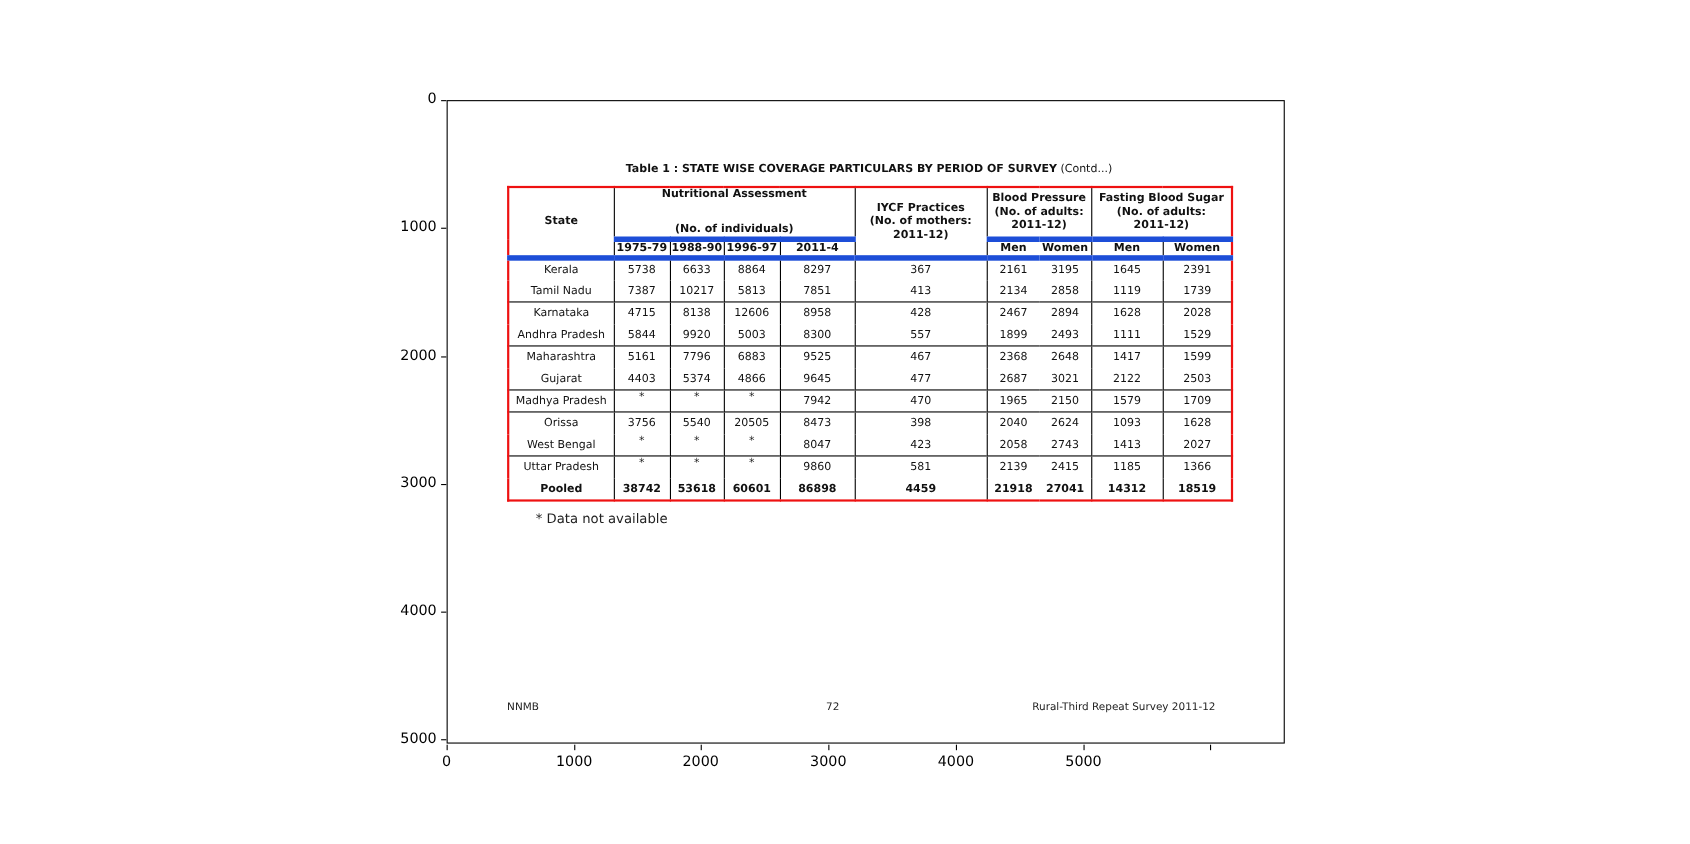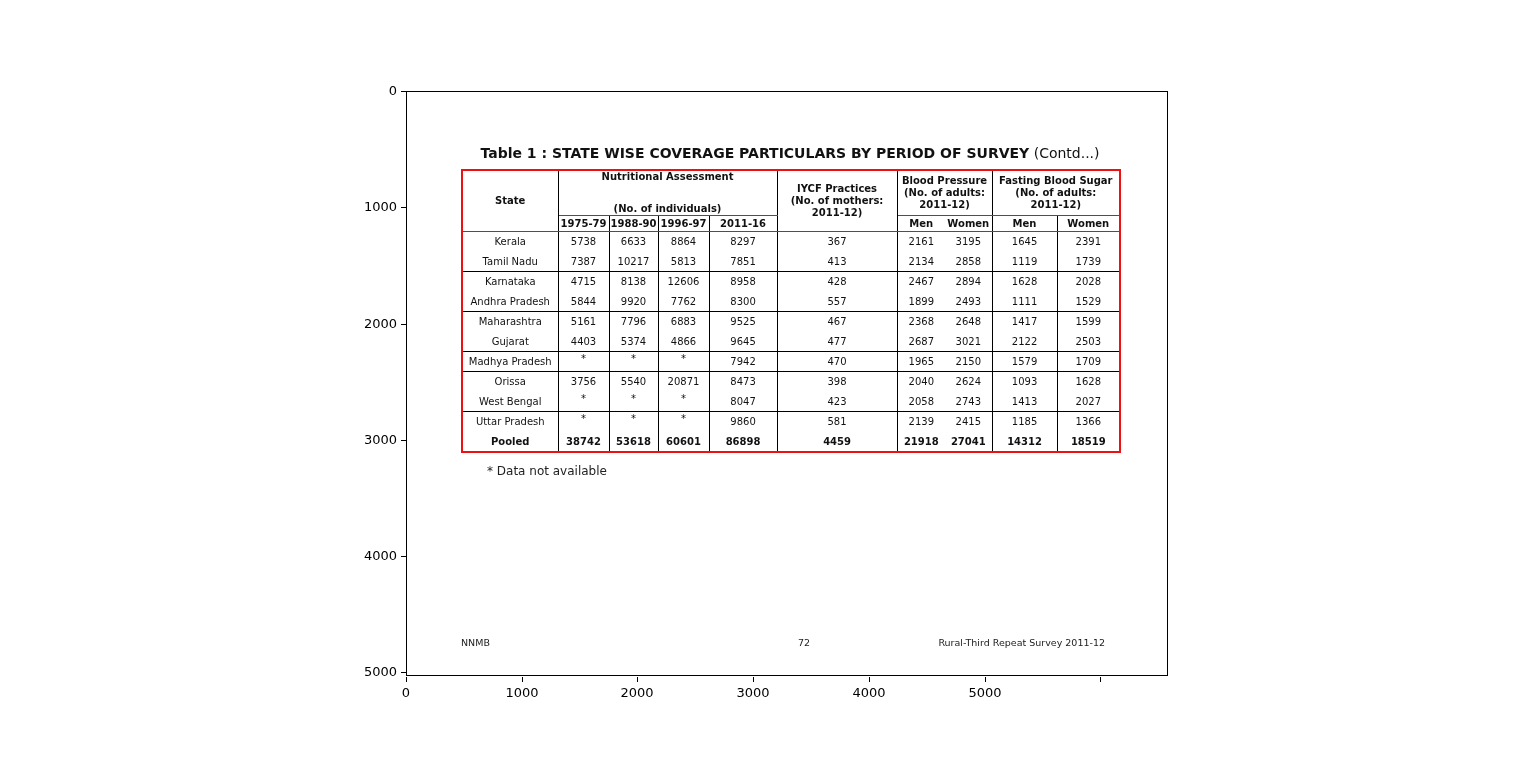--- a/index.html
+++ b/index.html
@@ -9,44 +9,44 @@
 
   .axes { position:absolute; left:406px; top:91px; width:762px; height:585px;
           border:1px solid #000; background:#fff; }
 
   .ytick-label { position:absolute; width:60px; text-align:right; font-size:13px; color:#000; line-height:14px; }
   .xtick-label { position:absolute; width:60px; text-align:center; font-size:13px; color:#000; line-height:14px; }
   .ytick-mark  { position:absolute; width:5px; height:1px; background:#000; }
   .xtick-mark  { position:absolute; width:1px; height:5px; background:#000; }
 
   .doc-title { position:absolute; left:54px; top:55px; width:658px; text-align:center;
-               font-size:14px; line-height:13px; color:var(--ink); letter-spacing:0px; }
+               font-size:10px; line-height:13px; color:var(--ink); letter-spacing:0px; }
   .doc-title .b { font-weight:bold; }
 
   .tablewrap { position:absolute; left:54px; top:77px; width:658px; }
   table.survey { width:100%; border-collapse:collapse; table-layout:fixed;
                  border:2px solid var(--red); background:#fff; }
   table.survey th, table.survey td { font-size:10px; color:var(--ink); padding:0;
                  text-align:center; font-weight:normal; overflow:hidden; white-space:nowrap; }
   table.survey thead th { font-weight:bold; line-height:12px; }
   tr.hrow1 { height:42px; }
   tr.hrow2 { height:16px;margin-left:33px; }
   tbody tr { height:20px;margin-left:12px; }
   .hl2 { margin-top:20px; }
   td.state { text-align:left; padding-left:6px; }
   .br { border-right:1px solid #000; }
-  .bb { border-bottom:1px solid #1d4ed8; }
+  .bb { border-bottom:5px solid #1d4ed8; }
   tr.gs td { border-top:1px solid #000; }
   tr.pooled td { font-weight:bold; }
   td.ast { font-size:8px; vertical-align:top; line-height:14px; }
 
   .footnote { position:absolute; left:80px; top:372px; font-size:12px; color:#222; }
   .pfooter  { position:absolute; font-size:9.5px; color:#222; top:545px; }
   .pf-left  { left:54px; }
-  .pf-center{ left:323px; width:80px; text-align:right; }
+  .pf-center{ left:344px; width:80px; text-align:left; }
   .pf-right { left:450px; width:248px; text-align:right; }
 </style>
 </head>
 <body>
 
 <div class="fig">
 
   <div class="ytick-mark" style="left:401px; top:91px;"></div>
   <div class="ytick-mark" style="left:401px; top:207px;"></div>
   <div class="ytick-mark" style="left:401px; top:324px;"></div>
@@ -115,21 +115,21 @@
             <th class="bb" colspan="2">
               <div>Fasting Blood Sugar</div>
               <div>(No. of adults:</div>
               <div>2011-12)</div>
             </th>
           </tr>
           <tr class="hrow2">
             <th class="br bb">1975-79</th>
             <th class="br bb">1988-90</th>
             <th class="br bb">1996-97</th>
-            <th class="br bb">2011-16</th>
+            <th class="br bb">2011-4</th>
             <th class="bb">Men</th>
             <th class="br bb">Women</th>
             <th class="br bb">Men</th>
             <th class="bb">Women</th>
           </tr>
         </thead>
         <tbody>
           <tr>
             <td class="state br">Kerala</td>
             <td class="br">5738</td>
@@ -163,21 +163,21 @@
             <td class="br">428</td>
             <td>2467</td>
             <td class="br">2894</td>
             <td class="br">1628</td>
             <td>2028</td>
           </tr>
           <tr>
             <td class="state br">Andhra Pradesh</td>
             <td class="br">5844</td>
             <td class="br">9920</td>
-            <td class="br">7762</td>
+            <td class="br">5003</td>
             <td class="br">8300</td>
             <td class="br">557</td>
             <td>1899</td>
             <td class="br">2493</td>
             <td class="br">1111</td>
             <td>1529</td>
           </tr>
           <tr class="gs">
             <td class="state br">Maharashtra</td>
             <td class="br">5161</td>
@@ -211,21 +211,21 @@
             <td class="br">470</td>
             <td>1965</td>
             <td class="br">2150</td>
             <td class="br">1579</td>
             <td>1709</td>
           </tr>
           <tr class="gs">
             <td class="state br">Orissa</td>
             <td class="br">3756</td>
             <td class="br">5540</td>
-            <td class="br">20871</td>
+            <td class="br">20505</td>
             <td class="br">8473</td>
             <td class="br">398</td>
             <td>2040</td>
             <td class="br">2624</td>
             <td class="br">1093</td>
             <td>1628</td>
           </tr>
           <tr>
             <td class="state br">West Bengal</td>
             <td class="br ast">*</td>

